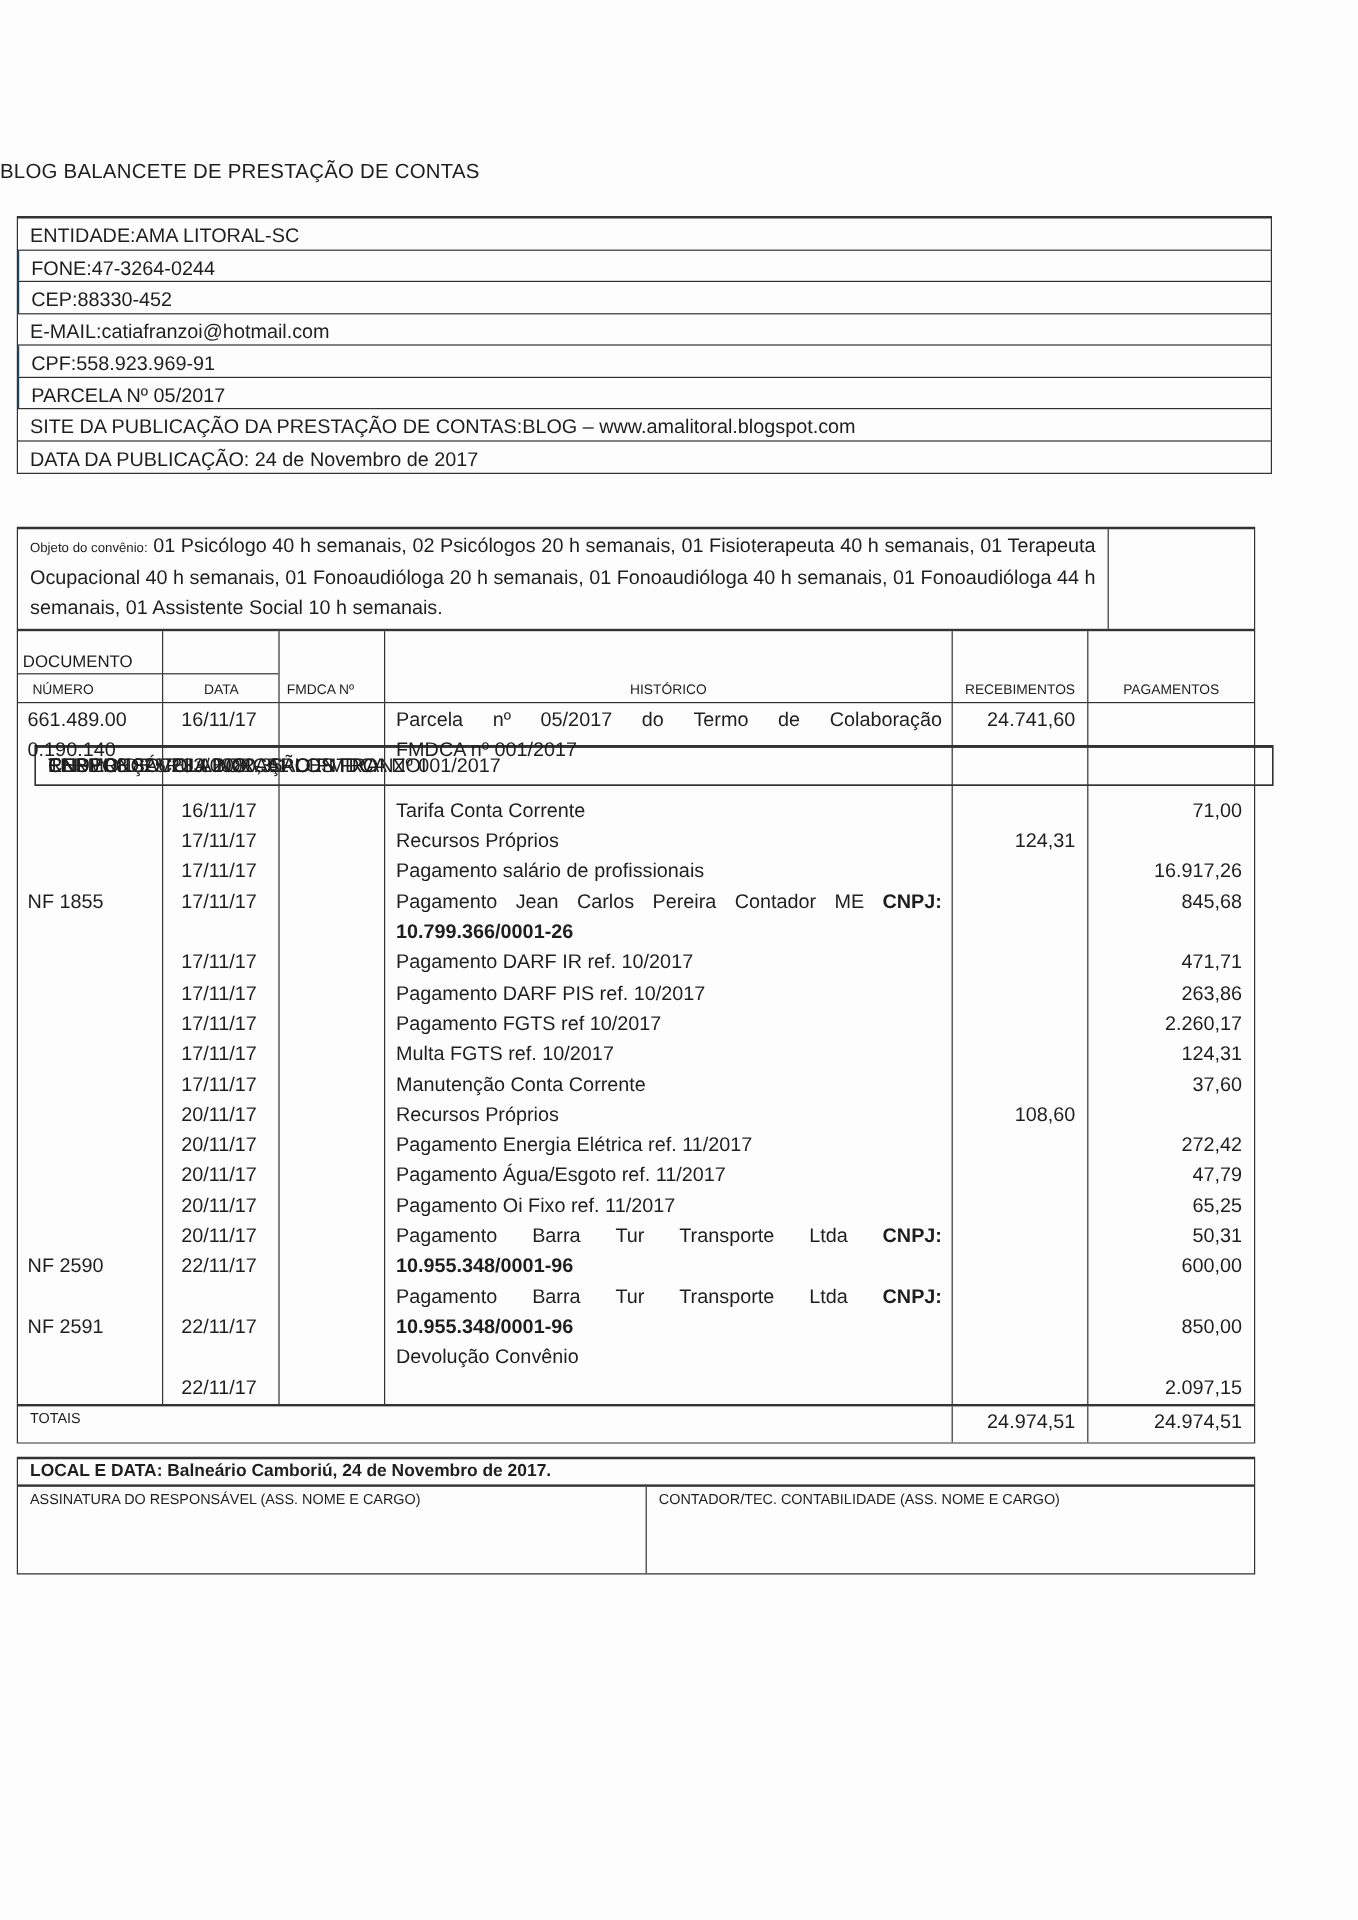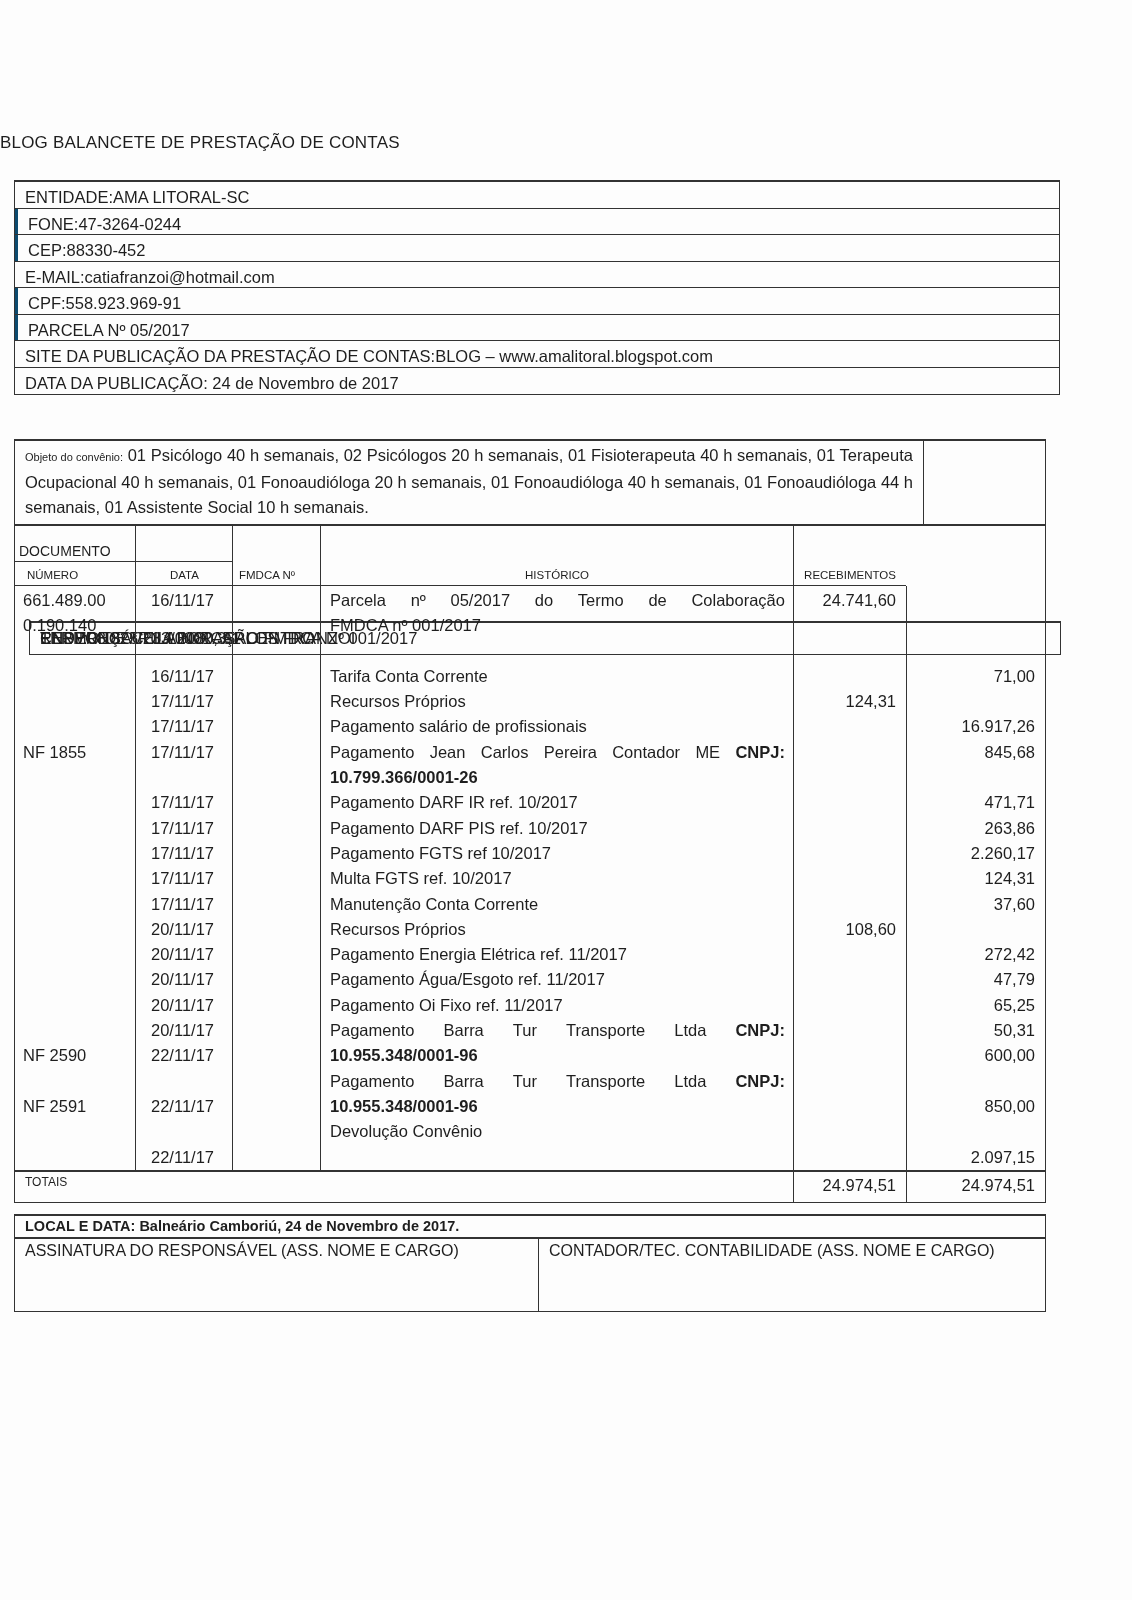--- a/index.html
+++ b/index.html
@@ -8,21 +8,21 @@
 
   .title { position: absolute; top: 133px; left: 0; width: 1132px; text-align: left; font-weight: normal; font-size: 17px; letter-spacing: 0.2px; }
 
   
   .info { position: absolute; left: 14px; top: 180px; width: 1046px; border: 1px solid #333; border-top: 2px solid #333; }
   .info .row { display: flex; height: 26.5px; border-bottom: 1px solid #333; font-size: 16.5px; }
   .info .row:last-child { border-bottom: none; }
   .info .row .c { padding: 6px 10px; white-space: nowrap; overflow: hidden; }
   .info .row .c.main { flex: 0 0 638px; }
   .info .row .c.full { flex: 1; }
-  .info .row .c.side { flex: 1; border-left: 3px solid #0c4a6e; }
+  .info .row .c.side { flex: 1; border-left: 1px solid #0c4a6e; }
 
   
   .main { position: absolute; left: 14px; top: 439px; width: 1032px; border: 1px solid #333; border-top: 2px solid #333; }
   .objeto-row { display: flex; border-bottom: 2px solid #333; }
   .objeto { flex: 0 0 908px; padding: 2px 10px 4px 10px; font-size: 16.5px; line-height: 25px; text-align: justify; }
   .objeto .lbl { font-size: 11px; }
   .objeto-side { flex: 1; border-left: 1px solid #333; }
 
   .grid { display: grid; grid-template-columns: 120px 97px 88px 473px 113px 1fr; }
   .grid > div { border-left: 1px solid #333; }
@@ -44,21 +44,21 @@
 
   .totals { display: grid; grid-template-columns: 778px 113px 1fr; border-top: 2px solid #333; height: 32px; font-size: 16.5px; }
   .totals > div { border-left: 1px solid #333; padding: 4px 10px 0 10px; }
   .totals > div.first { border-left: none; font-size: 12px; padding-top: 3px; }
   .totals .num { text-align: right; }
 
   
   .foot { position: absolute; left: 14px; top: 1190px; width: 1032px; border: 1px solid #333; border-top: 2px solid #333; margin-top: 24px; }
   .foot .local { height: 23px; padding: 2px 10px; font-weight: bold; font-size: 14.5px; border-bottom: 2px solid #333; }
   .foot .sig { display: flex; height: 72px; }
-  .foot .sig > div { padding: 3px 10px; font-size: 16px; }
+  .foot .sig > div { padding: 3px 10px; font-size: 12px; }
   .foot .sig .left { flex: 0 0 523px; }
   .foot .sig .right { flex: 1; border-left: 1px solid #333; }
 </style>
 </head>
 <body>
 
 <div class="title">BLOG BALANCETE DE PRESTAÇÃO DE CONTAS</div>
 
 <div class="info">
   <div class="row">
@@ -107,20 +107,23 @@
       <span class="hdr-lbl" style="left:34px;">DATA</span>
     </div>
     <div class="hdr">
       <span class="hdr-lbl" style="left:6px;">FMDCA Nº</span>
     </div>
     <div class="hdr">
       <span class="hdr-lbl" style="left:0;width:100%;text-align:center;">HISTÓRICO</span>
     </div>
     <div class="hdr">
       <span class="hdr-lbl" style="left:0;width:100%;text-align:center;">RECEBIMENTOS</span>
+    </div>
+    <div class="hdr">
+      <span class="hdr-lbl" style="left:0;width:100%;text-align:center;">PAGAMENTOS</span>
     </div>
   </div>
 
   <div class="grid">
     <div class="body-col col-num first" id="col-num">
         <div class="cell">661.489.00</div>
         <div class="cell">0.190.140</div>
         <div class="cell"></div>
         <div class="cell"></div>
         <div class="cell"></div>

